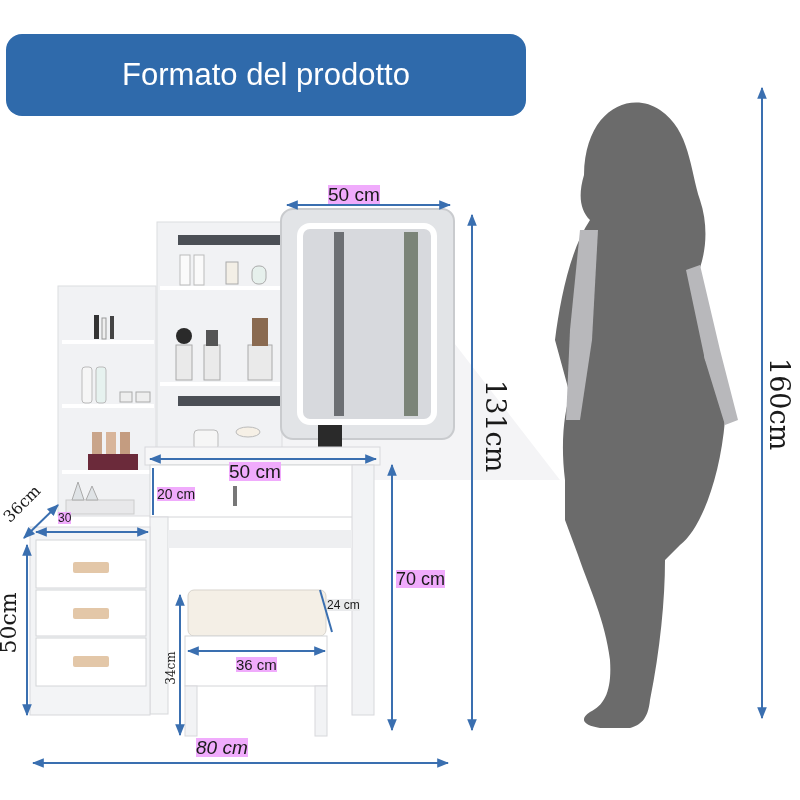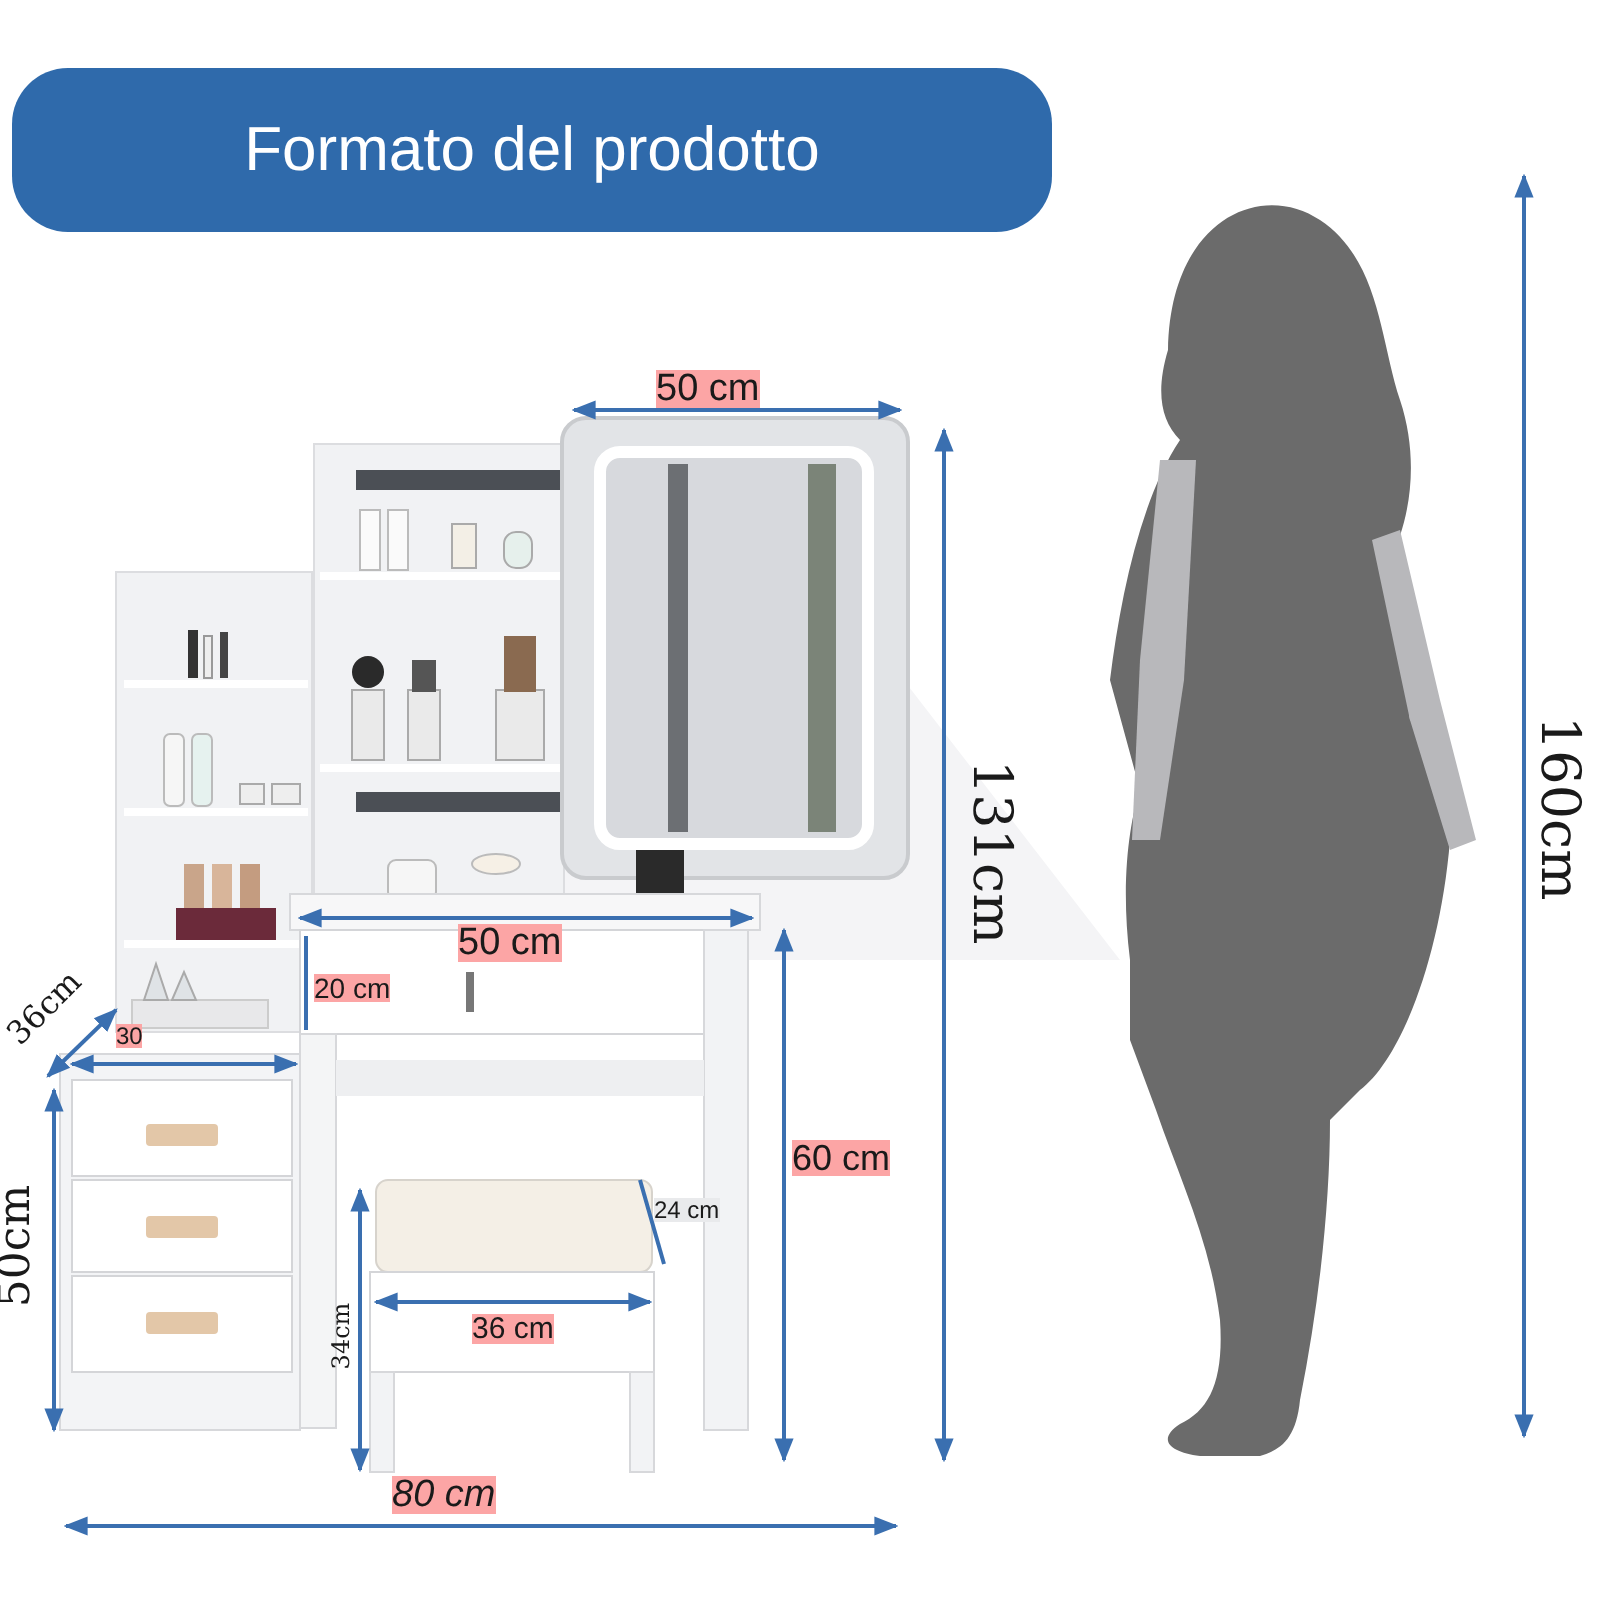--- a/index.html
+++ b/index.html
@@ -1,19 +1,19 @@
 <!DOCTYPE html>
 <html><head>
 <meta charset="utf-8">
 <style>
   html, body { margin:0; padding:0; background:#ffffff; }
   body { width:800px; height:800px; position:relative; overflow:hidden; font-family:"Liberation Sans", sans-serif; }
   .abs { position:absolute; }
-  .banner { left:6px; top:34px; width:520px; height:82px; background:#2f6aab; border-radius:28px; color:#fff; font-size:31px; display:flex; align-items:center; justify-content:center; }
-  .lbl { position:absolute; color:#1a1a1a; font-family:"Liberation Sans", sans-serif; background:#fca5a5; white-space:nowrap; line-height:1; }
+  .banner { left:6px; top:34px; width:520px; height:82px; background:#2f6aab; border-radius:16px; color:#fff; font-size:31px; display:flex; align-items:center; justify-content:center; }
+  .lbl { position:absolute; color:#1a1a1a; font-family:"Liberation Sans", sans-serif; background:#f0abfc; white-space:nowrap; line-height:1; }
   .serif { font-family:"DejaVu Serif", serif; background:transparent; }
   .vert { writing-mode:vertical-rl; }
   svg.scene { position:absolute; left:0; top:0; }
 </style>
 </head>
 <body>
 
 <div class="abs banner">
   <span>Formato del prodotto</span>
 </div>
@@ -123,20 +123,20 @@
     <line x1="180" y1="595" x2="180" y2="735" marker-start="url(#ah)" marker-end="url(#ah)"></line>
     <line x1="33" y1="763" x2="448" y2="763" marker-start="url(#ah)" marker-end="url(#ah)"></line>
   </g>
 </svg>
 
 <span class="lbl" style="left:328px;top:185px;font-size:19px;">50 cm</span>
 <span class="lbl" style="left:229px;top:462px;font-size:19px;">50 cm</span>
 <span class="lbl" style="left:157px;top:487px;font-size:14px;">20 cm</span>
 <span class="lbl serif vert" style="left:482px;top:380px;font-size:27px;">131cm</span>
 <span class="lbl serif vert" style="left:766px;top:358px;font-size:27px;">160cm</span>
-<span class="lbl" style="left:396px;top:570px;font-size:18px;">60 cm</span>
+<span class="lbl" style="left:396px;top:570px;font-size:18px;">70 cm</span>
 <span class="lbl serif" style="left:0px;top:496px;font-size:16px;transform:rotate(-45deg);">36cm</span>
 <span class="lbl" style="left:58px;top:512px;font-size:12px;">30</span>
 <span class="lbl serif" style="left:-22px;top:612px;font-size:22px;transform:rotate(-90deg);">50cm</span>
 <span class="lbl" style="left:327px;top:599px;font-size:12px;background:#e9eaec;">24 cm</span>
 <span class="lbl" style="left:236px;top:657px;font-size:15px;">36 cm</span>
 <span class="lbl serif" style="left:154px;top:662px;font-size:12px;transform:rotate(-90deg);background:transparent;">34cm</span>
 <span class="lbl" style="left:196px;top:738px;font-size:19px;font-style:italic;">80 cm</span>
 
 </body></html>

